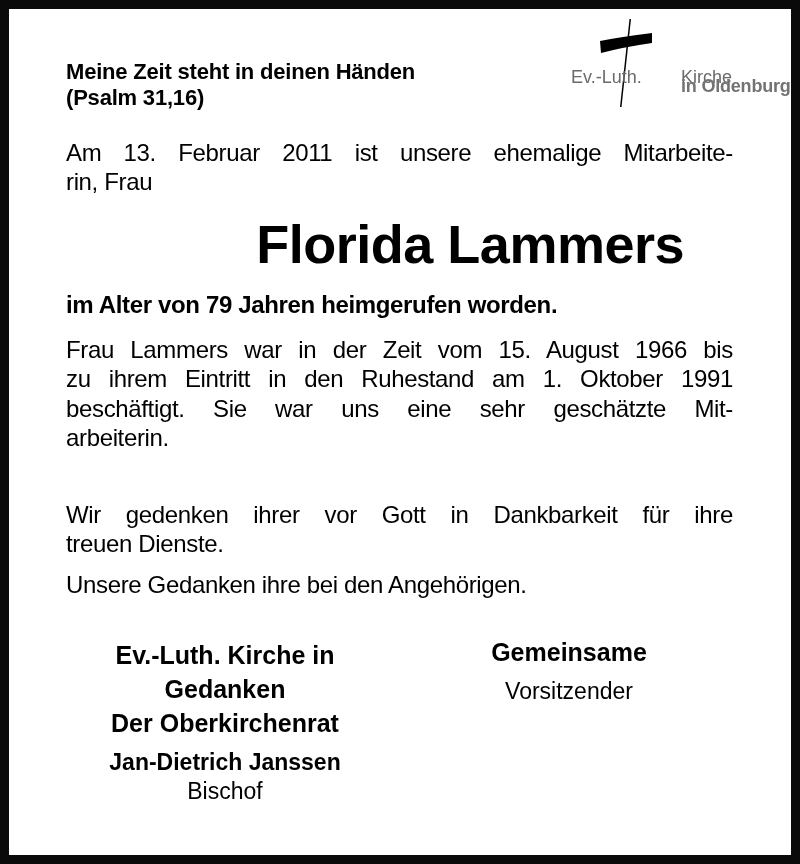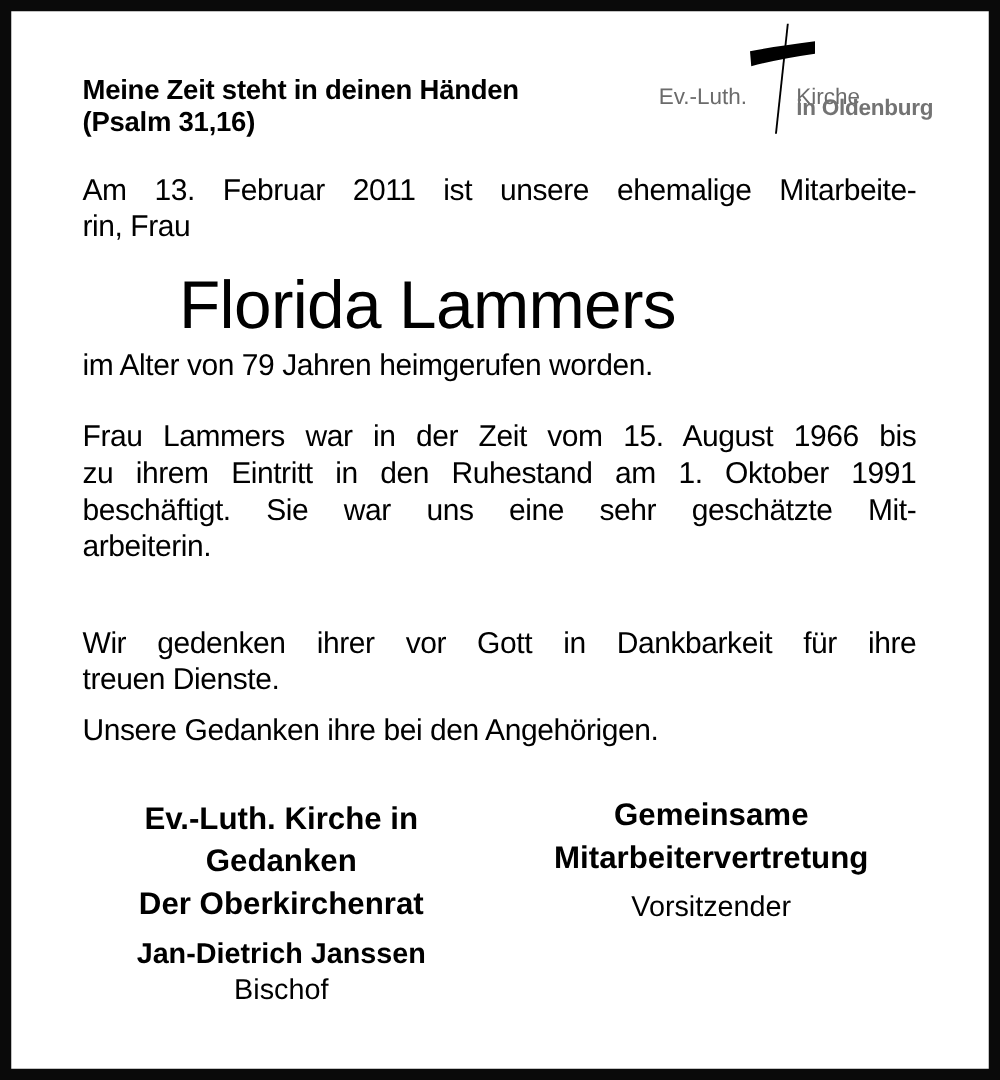--- a/index.html
+++ b/index.html
@@ -10,32 +10,32 @@
   }
   .abs { position: absolute; }
   .sans { font-family: "Liberation Sans", sans-serif; color: #000; }
 
   
   .heading { left: 66px; top: 59px; font-size: 22px; line-height: 26px; font-weight: bold; letter-spacing: -0.2px; }
   .heading span { display: block; white-space: nowrap; }
 
   
   .logo { left: 520px; top: 14px; width: 260px; height: 100px; }
-  .logo-text { position: absolute; font-family: "Liberation Sans", sans-serif; font-size: 18px; line-height: 20px; white-space: nowrap; }
+  .logo-text { position: absolute; font-family: "Liberation Sans", sans-serif; font-size: 18px; line-height: 20px; white-space: nowrap; margin-left: 44px; }
   .logo-evluth { left: 7px; top: 53px; color: #6b6b6b; }
   .logo-kirche { left: 117px; top: 53px; color: #6b6b6b; }
   .logo-oldenburg { left: 117px; top: 62px; color: #737373; font-weight: bold; letter-spacing: -0.2px; }
   .logo svg { position: absolute; left: 0; top: 0; }
 
   
   .para { left: 66px; width: 667px; font-size: 24px; line-height: 29.3px; letter-spacing: -0.35px; }
   .para .ln { display: block; white-space: nowrap; text-align: justify; text-align-last: justify; }
   .para .ln.last { text-align: left; text-align-last: left; }
 
-  .name { left: 0; width: 684px; top: 214px; text-align: center; font-size: 54px; line-height: 60px; font-weight: normal; letter-spacing: -0.5px; }
+  .name { left: 0; width: 684px; top: 214px; text-align: right; font-size: 54px; line-height: 60px; font-weight: bold; letter-spacing: -0.5px; }
 
   
   .sig { text-align: center; }
   .sig .b { font-weight: bold; display: block; white-space: nowrap; }
   .sig .r { font-weight: normal; display: block; white-space: nowrap; }
   .sig-left { left: 60px; width: 330px; }
   .sig-right { left: 404px; width: 330px; }
   .org { font-size: 25px; line-height: 34px; }
   .person { font-size: 23px; line-height: 29px; }
 </style>
@@ -61,21 +61,21 @@
   <span class="logo-text logo-oldenburg">in Oldenburg</span>
 </div>
 
 <div class="abs sans para" style="top:138px;">
   <span class="ln">Am 13. Februar 2011 ist unsere ehemalige Mitarbeite-</span>
   <span class="ln last">rin, Frau</span>
 </div>
 
 <div class="abs sans name">Florida Lammers</div>
 
-<div class="abs sans para" style="top:278px;">
+<div class="abs sans para" style="top:290px;font-weight:bold;">
   <span class="ln last">im Alter von 79 Jahren heimgerufen worden.</span>
 </div>
 
 <div class="abs sans para" style="top:335px;">
   <span class="ln">Frau Lammers war in der Zeit vom 15. August 1966 bis</span>
   <span class="ln">zu ihrem Eintritt in den Ruhestand am 1. Oktober 1991</span>
   <span class="ln">beschäftigt. Sie war uns eine sehr geschätzte Mit-</span>
   <span class="ln last">arbeiterin.</span>
 </div>
 
@@ -96,18 +96,17 @@
   </div>
   <div class="person" style="margin-top:8px;">
     <span class="b">Jan-Dietrich Janssen</span>
     <span class="r">Bischof</span>
   </div>
 </div>
 
 <div class="abs sans sig sig-right" style="top:635px;">
   <div class="org">
     <span class="b">Gemeinsame</span>
-    <span class="b">Mitarbeitervertretung</span>
   </div>
   <div class="person" style="margin-top:8px;">
     <span class="r">Vorsitzender</span>
   </div>
 </div>
 
 </body></html>

